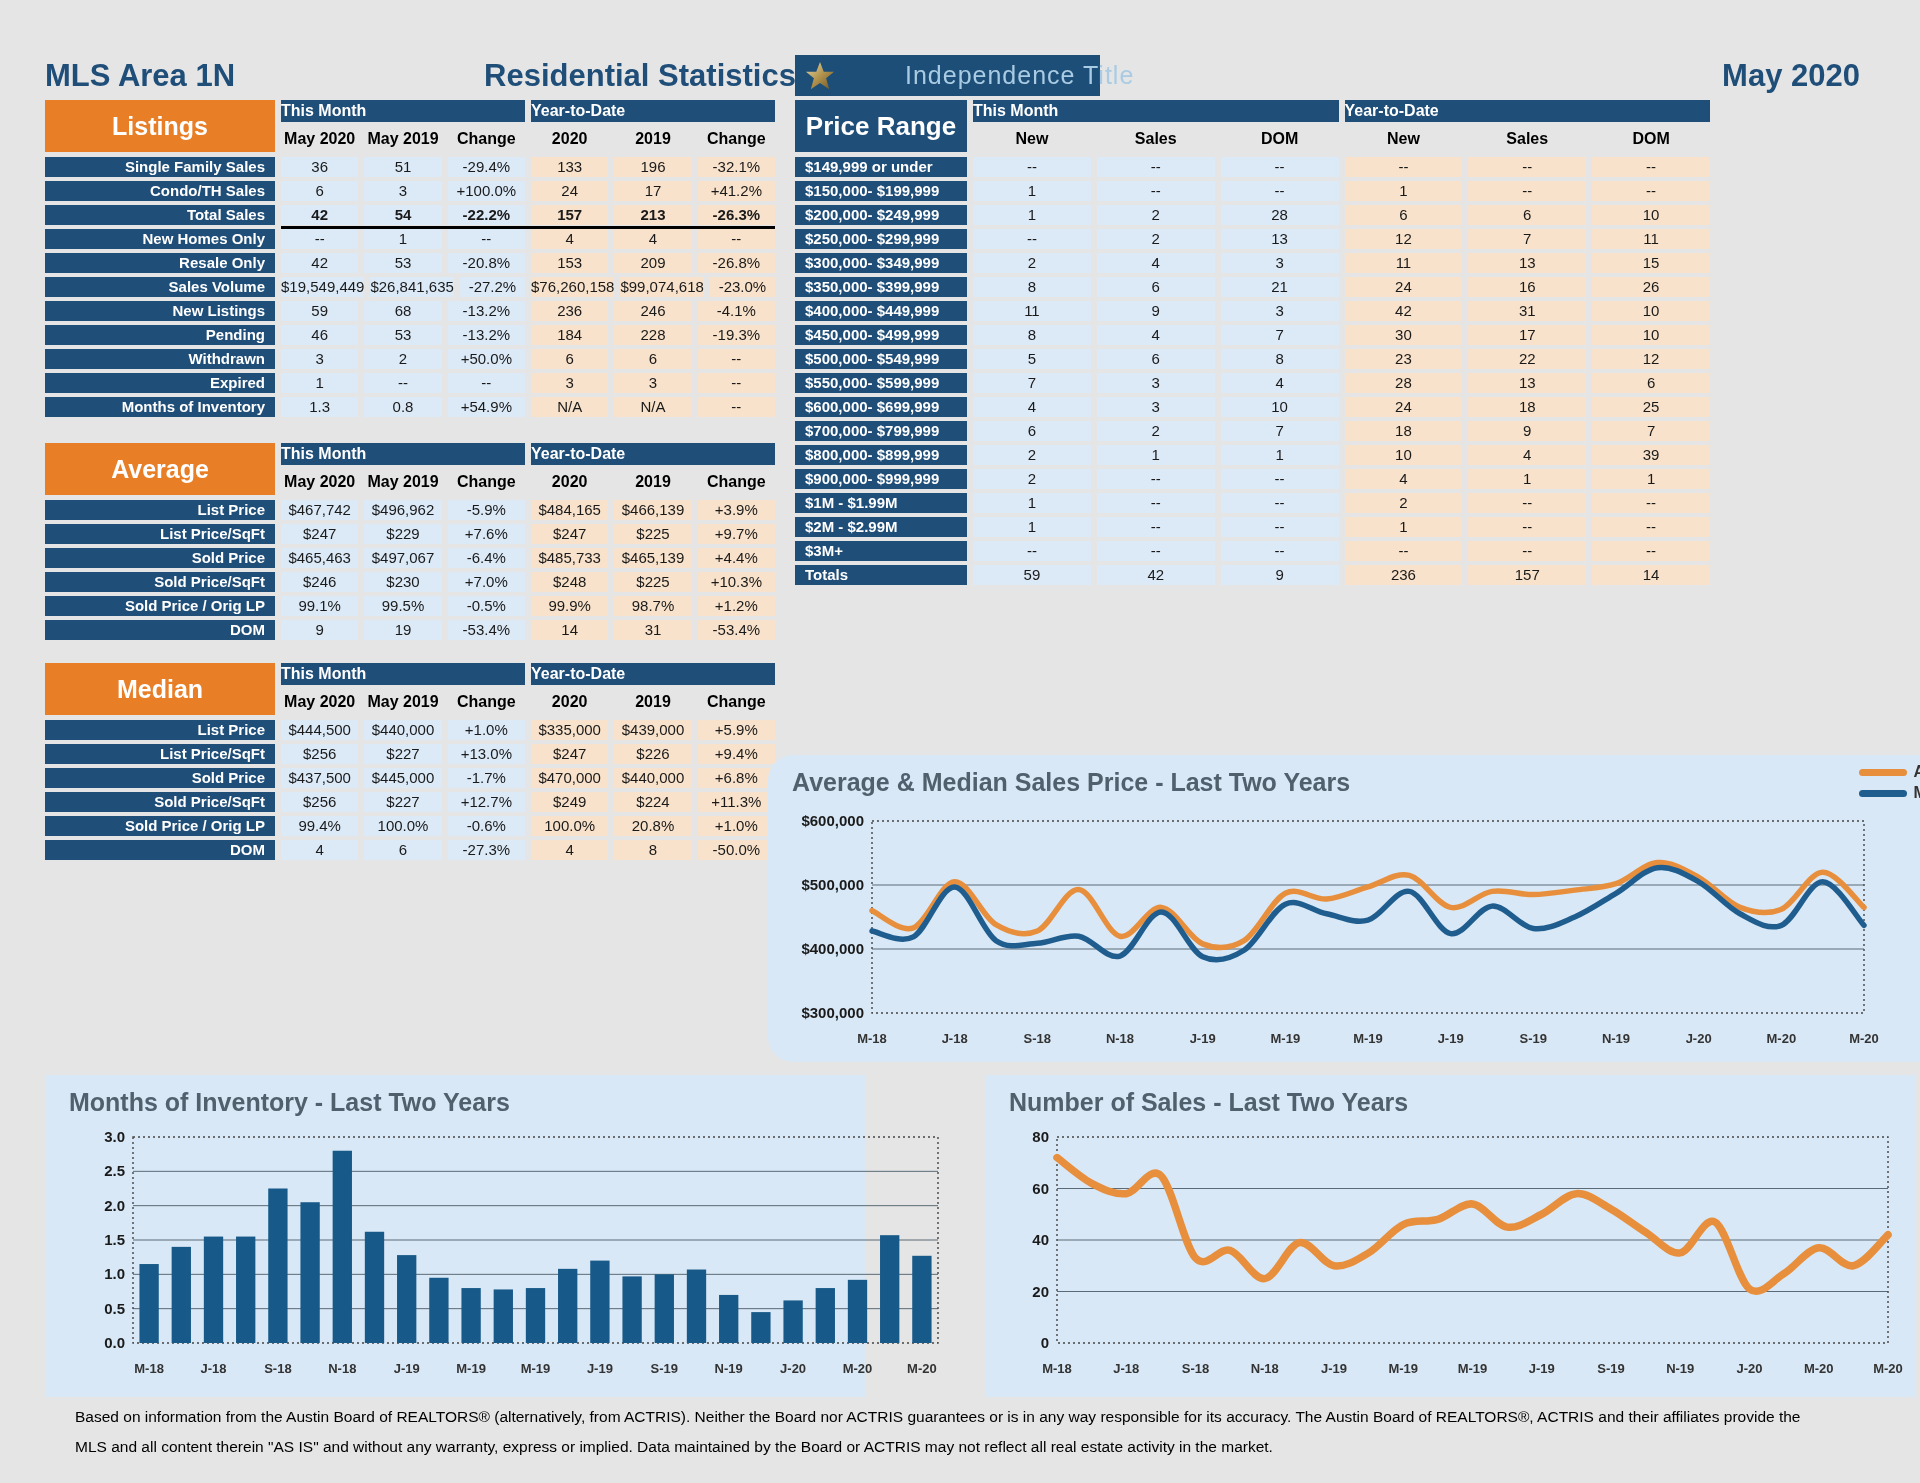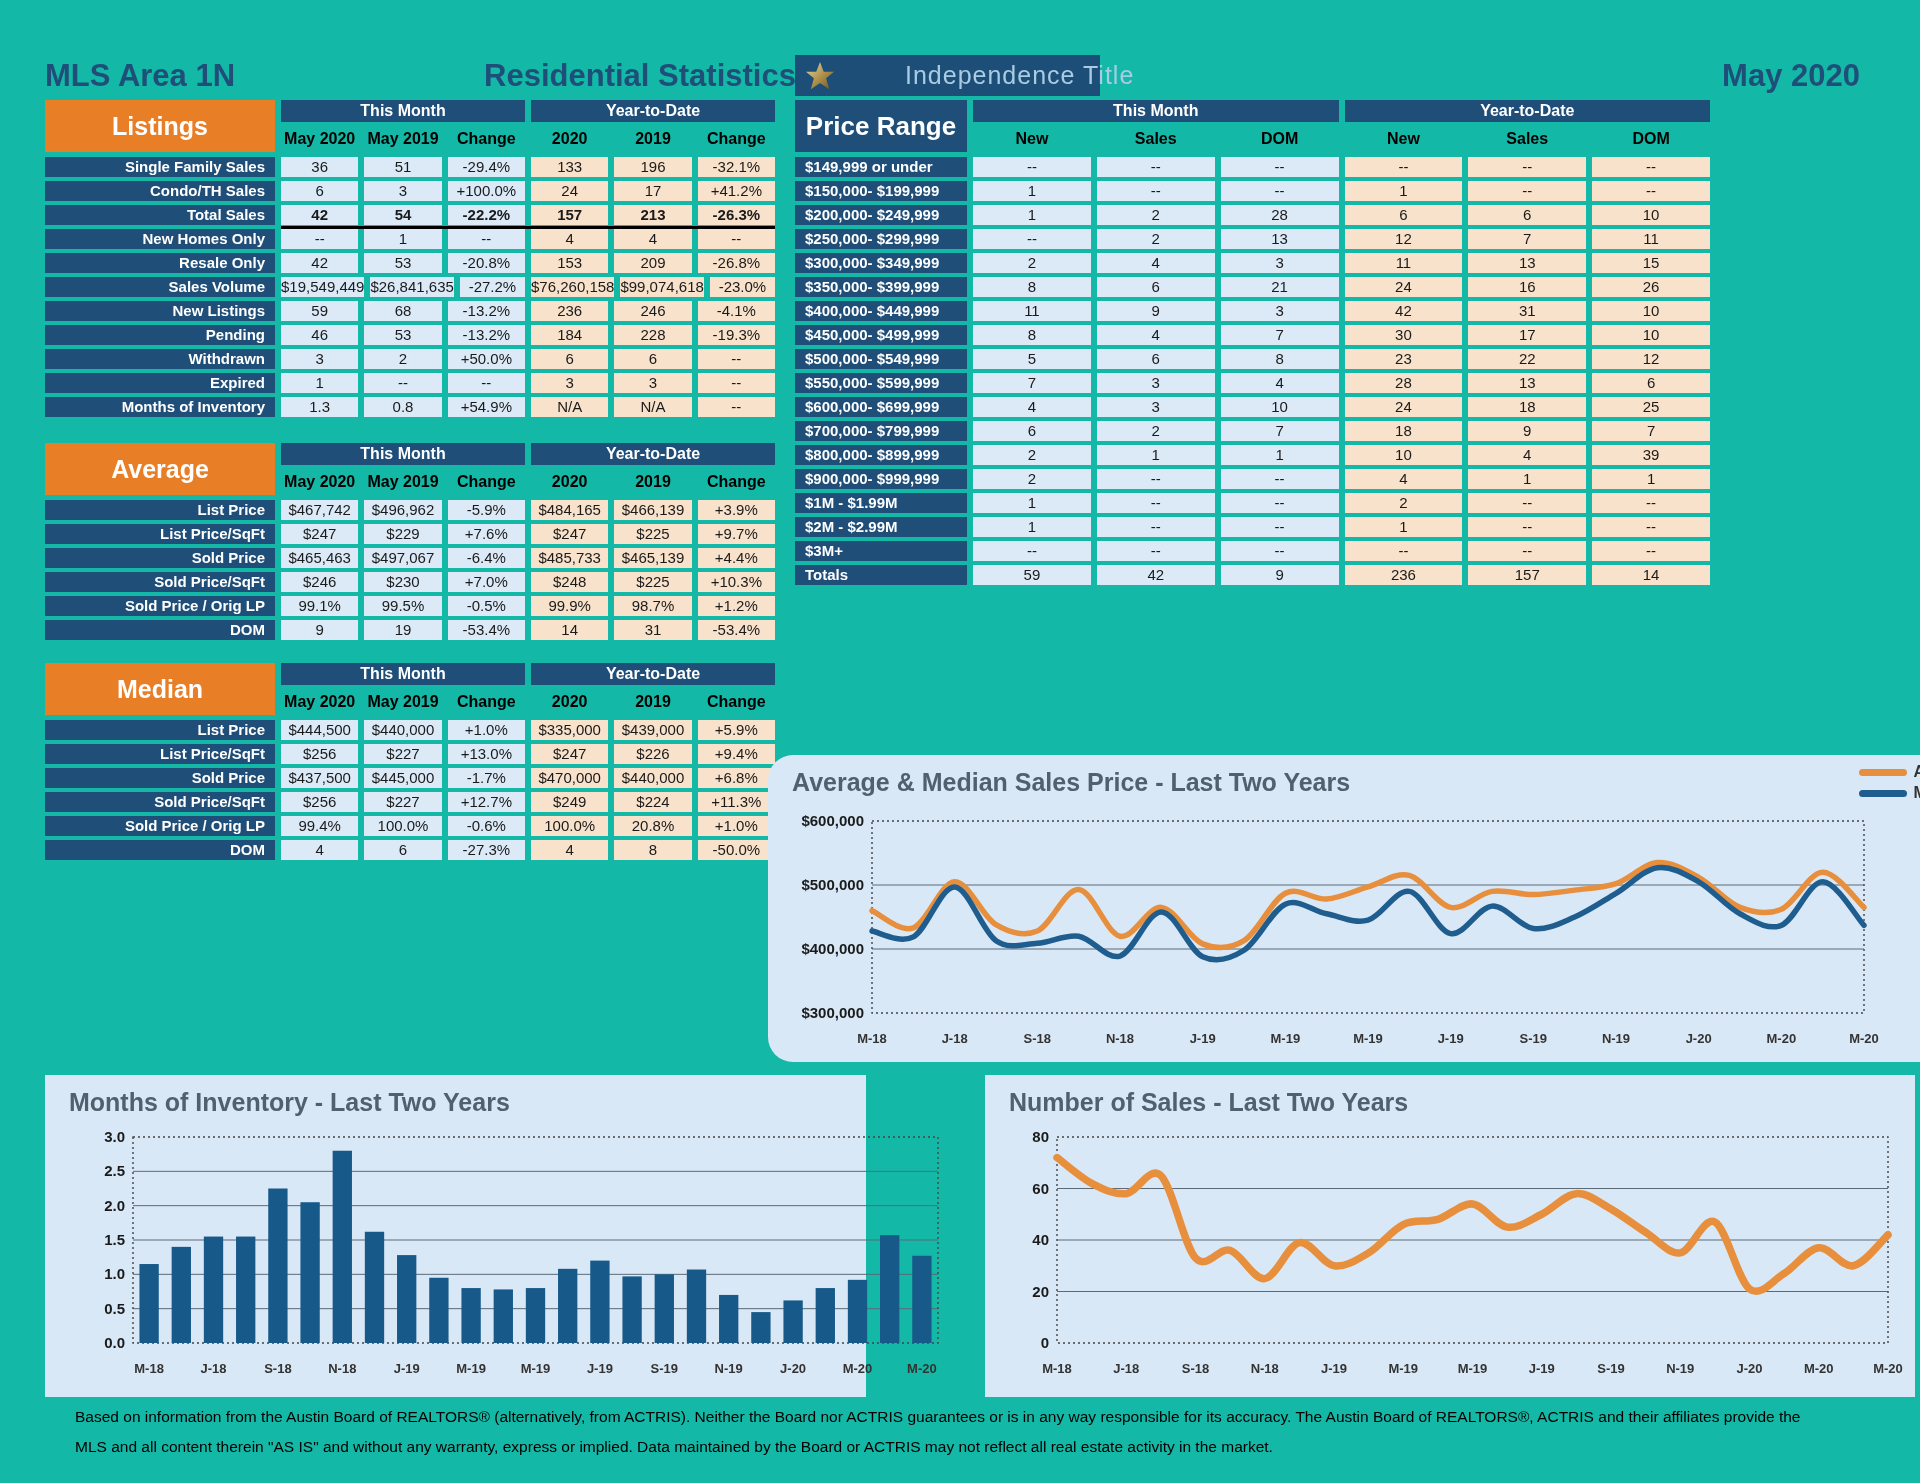--- a/index.html
+++ b/index.html
@@ -1,17 +1,17 @@
 <!DOCTYPE html>
 <html><head>
 <meta charset="utf-8">
 <style>
   * { margin:0; padding:0; box-sizing:border-box; }
   body { background:#ffffff; font-family:"Liberation Sans", sans-serif; }
-  .page { position:relative; width:1920px; height:1483px; background:#14b8a6; overflow:hidden;
+  .page { position:relative; width:1920px; height:1483px; background:#e5e5e5; overflow:hidden;
           --navy:#1F4E79; --orange:#E87E26; --tm:#DCEAF8; --ytd:#F8E2CB; }
 
   
   .hd-title { position:absolute; font-size:31px; font-weight:700; color:var(--navy); }
   #area-title { left:45px; top:58px; }
   #report-title { left:470px; top:58px; width:340px; text-align:center; }
   #report-month { right:60px; top:58px; }
   .logo { position:absolute; left:795px; top:55px; width:305px; height:41px; background:#1D4E77;
           display:flex; align-items:center; padding:0 10px;gap:28px; }
   .logo-star { width:30px; height:30px; flex:0 0 auto; }
@@ -21,21 +21,21 @@
   
   .stat-table { position:absolute; }
   .left-table { --label-w:230px; width:730px; }
   .price-table { --label-w:172px; width:915px; }
   .st-head { display:grid; grid-template-columns:var(--label-w) repeat(6,1fr);
              grid-template-rows:22px 26px; gap:4px 6px; margin-bottom:5px; }
   .st-title { grid-row:1/3; grid-column:1; background:var(--orange); color:#fff; font-weight:700;
               font-size:25px; display:flex; align-items:center; justify-content:center; }
   .price-table .st-title { background:var(--navy); font-size:26px; }
   .st-group { background:var(--navy); color:#fff; font-weight:700; font-size:16px;
-              text-align:center; line-height:22px; }
+              text-align:left; line-height:22px; }
   .st-group.tm { grid-column:2/5; } .st-group.ytd { grid-column:5/8; }
   .st-col { font-weight:700; font-size:16px; text-align:center; line-height:26px; color:#000; }
   .st-row { position:relative; display:grid; grid-template-columns:var(--label-w) repeat(6,1fr);
             gap:0 6px; height:20px; margin-bottom:4px; }
   .st-label { background:var(--navy); color:#fff; font-weight:700; font-size:15px; line-height:20px;
               text-align:right; padding-right:10px; white-space:nowrap; overflow:hidden; }
   .price-table .st-label { text-align:left; padding-left:10px; }
   .st-cell { text-align:center; font-size:15px; line-height:20px; color:#1a1a1a; }
   .st-cell.tm { background:var(--tm); } .st-cell.ytd { background:var(--ytd); }
   .st-row.bold .st-cell { font-weight:700; }

